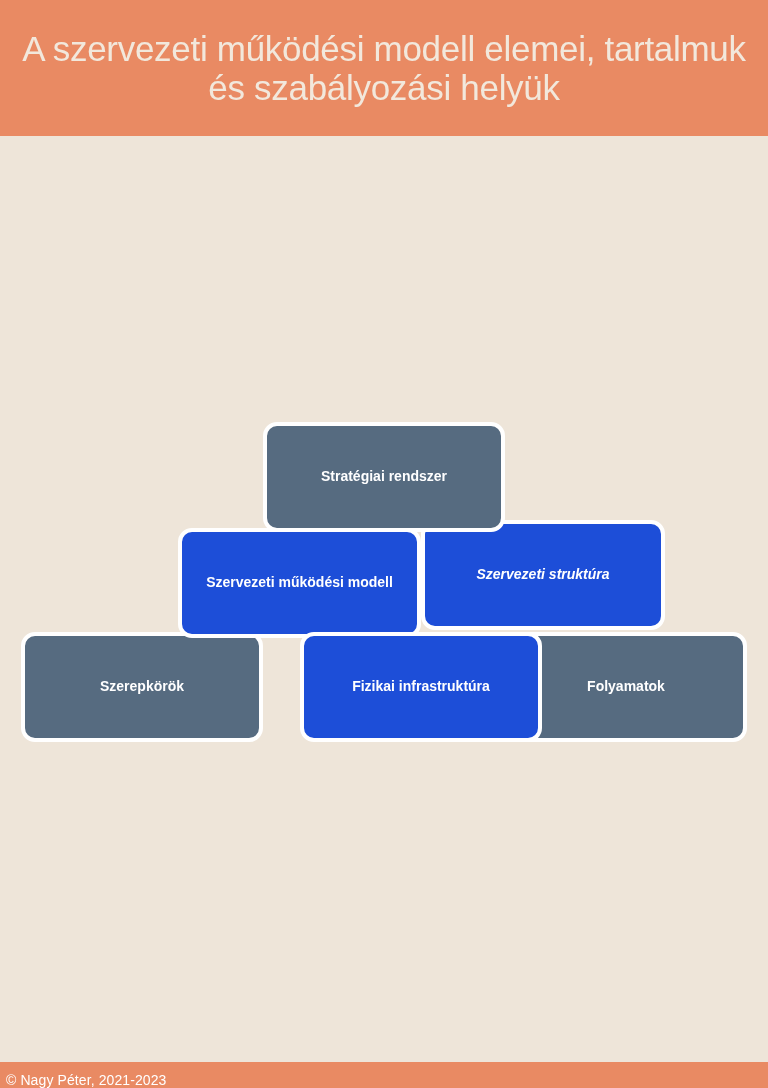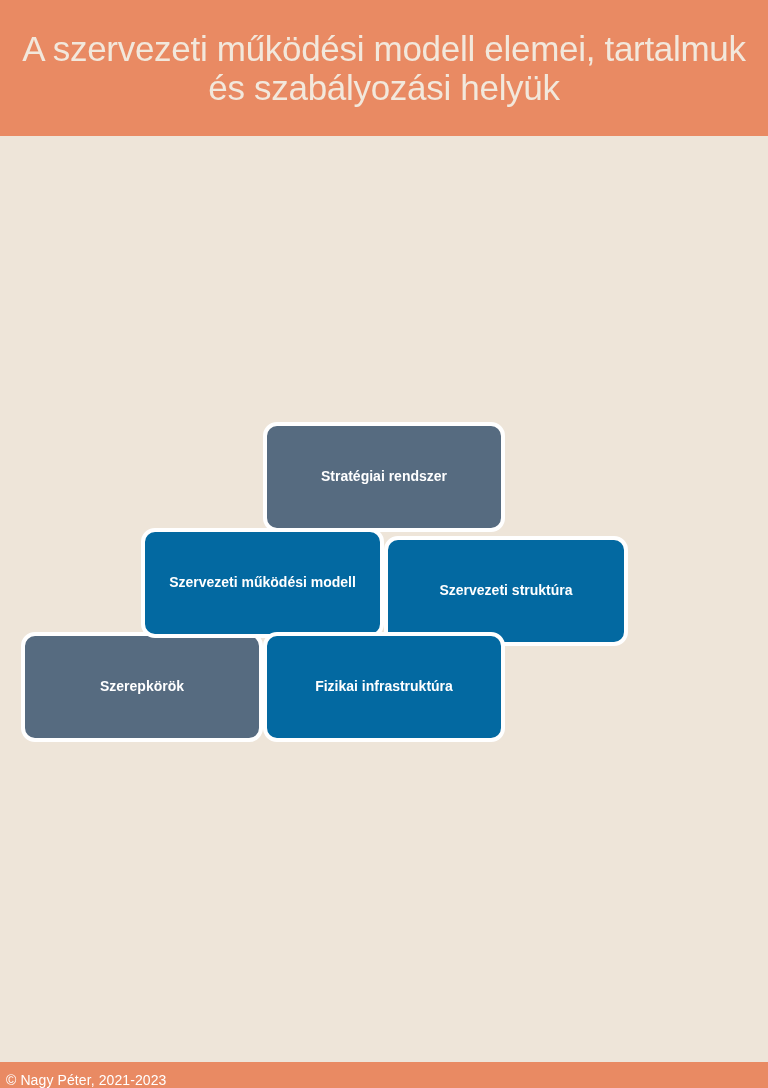--- a/index.html
+++ b/index.html
@@ -66,21 +66,21 @@
     align-items: center;
     justify-content: center;
     color: #FFFFFF;
     font-weight: bold;
     font-size: 14px;
     text-align: center;
     line-height: 1.25;
     padding: 4px 10px;
   }
   .node.dark  { background: #566B80; }
-  .node.light { background: #0369a1; }
+  .node.light { background: #1d4ed8; margin-left: 37px; }
 
   
   .node-strategia {
     left: 263px;
     top: 286px;
     width: 242px;
     height: 110px;
     z-index: 3;
     text-align: center;
   }
@@ -88,24 +88,25 @@
   
   .node-mukodesi {
     left: 141px;
     top: 392px;
     width: 243px;
     height: 110px;
     z-index: 2;
   }
   .node-struktura {
     left: 384px;
-    top: 400px;
+    top: 384px;
     width: 244px;
     height: 110px;
     z-index: 2;
+    font-style: italic;
   }
 
   
   .node-szerepkorok {
     left: 21px;
     top: 496px;
     width: 242px;
     height: 110px;
     z-index: 1;
   }
@@ -164,19 +165,22 @@
     <div class="node light node-struktura">
       <span>Szervezeti struktúra</span>
     </div>
 
     <div class="node light node-fizikai">
       <span>Fizikai infrastruktúra</span>
     </div>
     <div class="node dark node-szerepkorok">
       <span>Szerepkörök</span>
     </div>
+    <div class="node dark node-folyamatok">
+      <span>Folyamatok</span>
+    </div>
 
   </div>
 </div>
 
 <div class="footer">
   <span class="footer-text">© Nagy Péter, 2021-2023</span>
 </div>
 
 </body></html>

